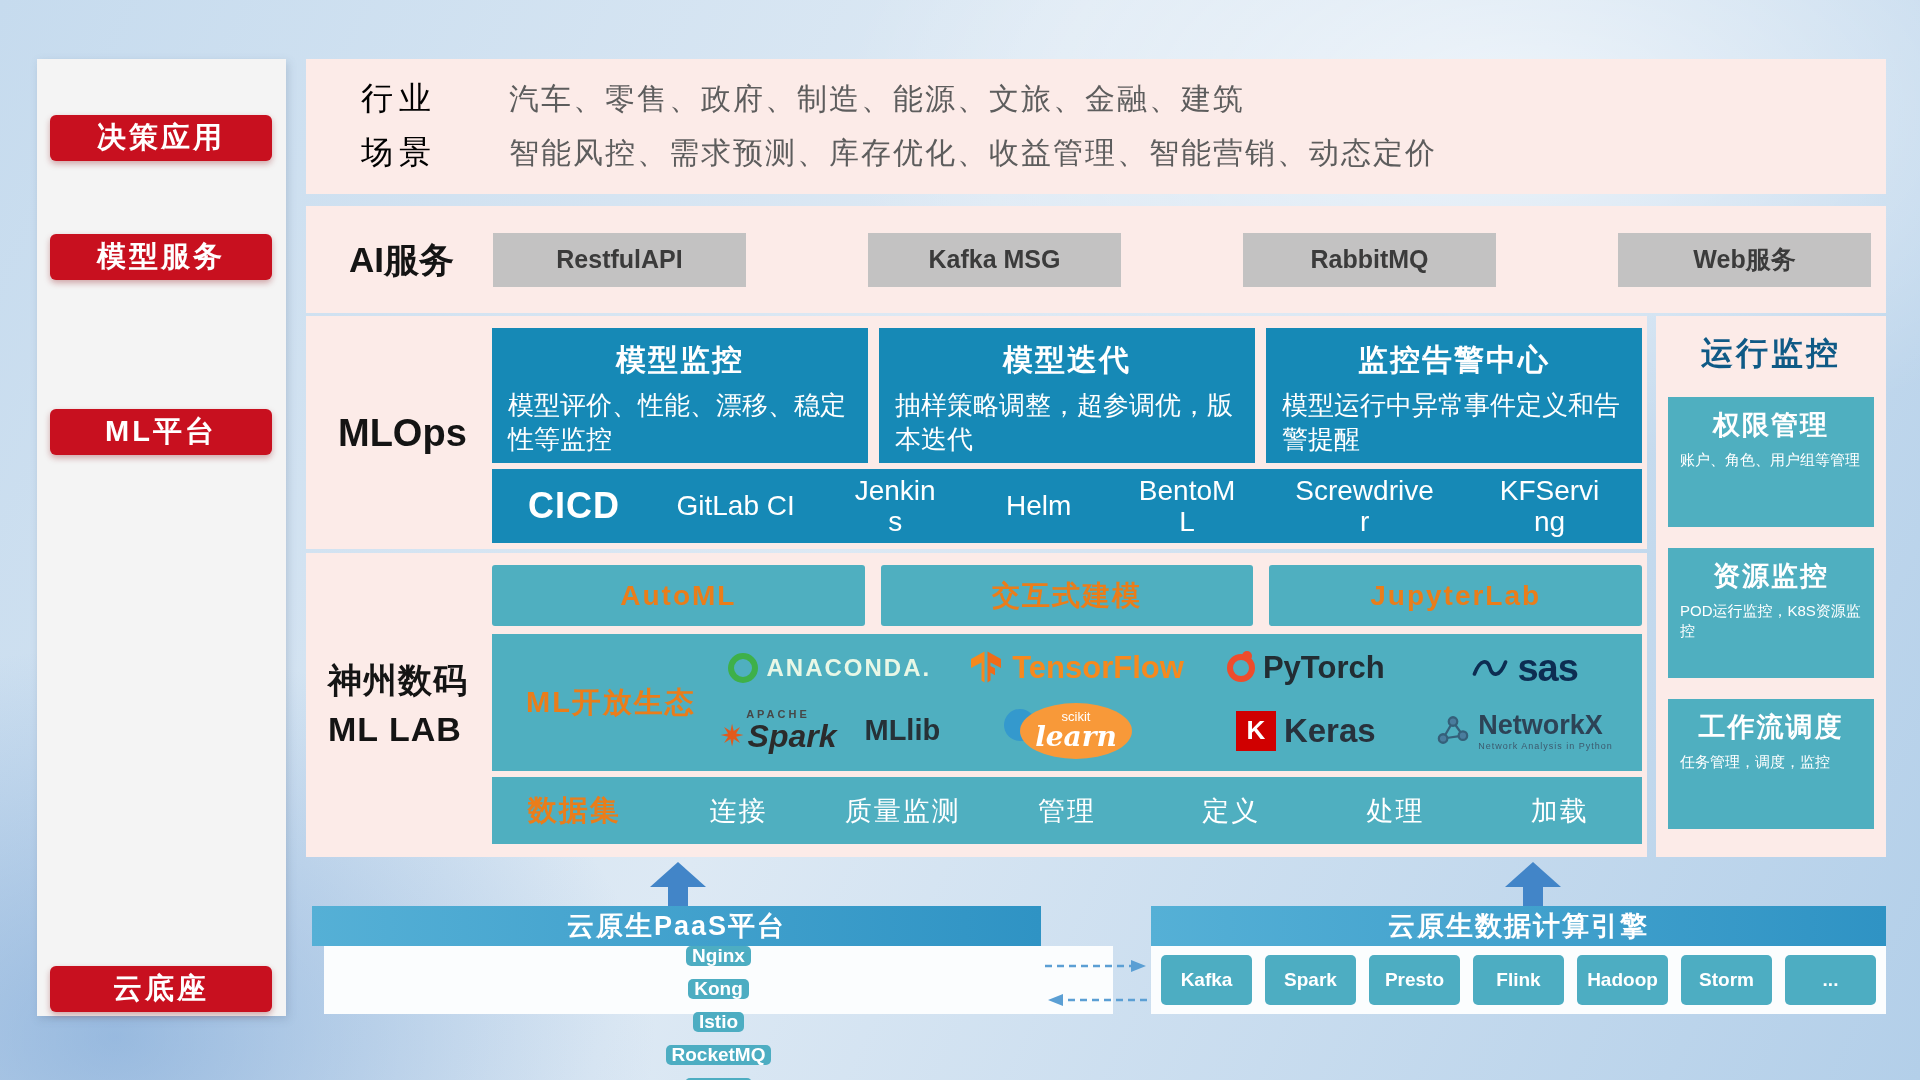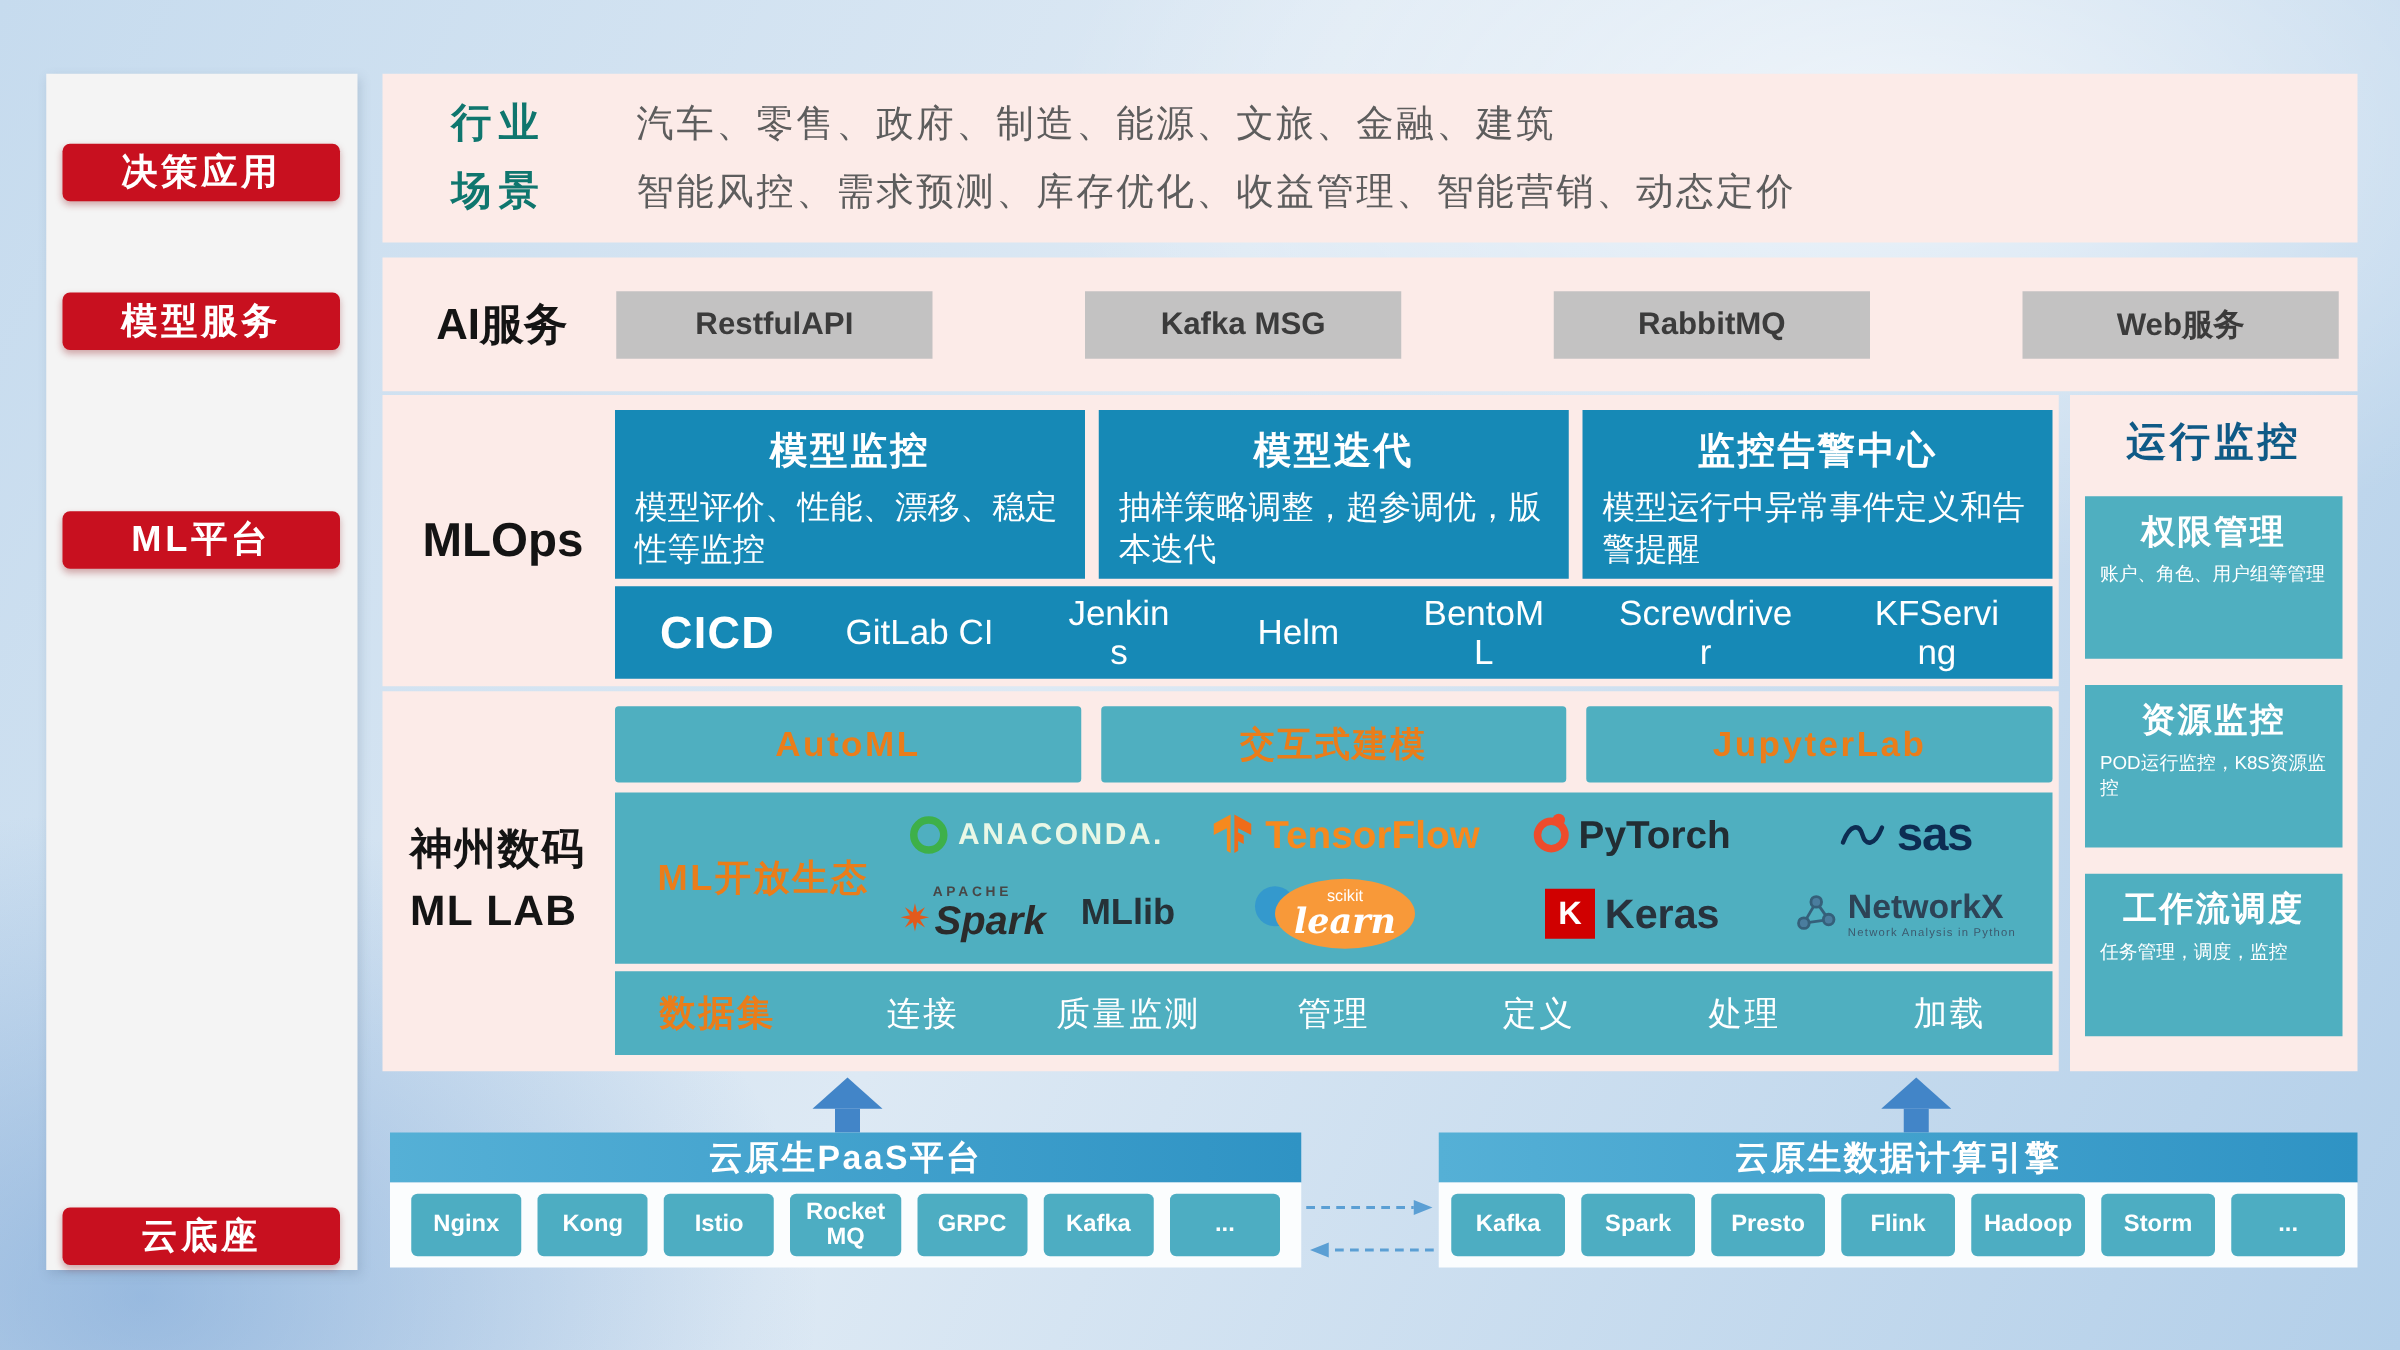--- a/index.html
+++ b/index.html
@@ -19,21 +19,21 @@
     display: flex; align-items: center; justify-content: center; border-radius: 6px;
     box-shadow: 0 3px 6px rgba(140,20,25,.35); }
   .rb1 { top: 56px; } .rb2 { top: 175px; } .rb3 { top: 350px; } .rb4 { top: 621px; } .rb5 { top: 883px; margin-top: 24px; }
 
   
   .panel { position: absolute; background: #fcebe8; }
 
   
   .p-industry { left: 306px; top: 59px; width: 1580px; height: 135px; padding: 13px 0 0 55px; }
   .ind-row { display: flex; align-items: center; height: 54px; }
-  .ind-label { width: 148px; font-size: 32px; font-weight: bold; color: #0f766e; letter-spacing: 6px; }
+  .ind-label { width: 148px; font-size: 32px; font-weight: normal; color: #000000; letter-spacing: 6px; }
   .ind-text { font-size: 30px; color: #5d5d5d; letter-spacing: 2px; }
 
   
   .p-ai { left: 306px; top: 206px; width: 1580px; height: 107px; }
   .ai-label { position: absolute; left: 43px; top: 50%; transform: translateY(-50%);
     font-size: 35px; font-weight: bold; color: #141414; }
   .ai-btns { position: absolute; left: 187px; top: 50%; transform: translateY(-50%);
     width: 1378px; display: flex; justify-content: space-between; }
   .gray-btn { width: 253px; height: 54px; background: #c3c2c2; color: #3b3b3b;
     font-size: 25px; font-weight: bold; display: flex; align-items: center; justify-content: center; }
@@ -117,21 +117,21 @@
     border-bottom: 25px solid #4285c8; }
   .ua-stem { width: 20px; height: 19px; background: #4285c8; margin: 0 auto; }
 
   .bar { position: absolute; top: 906px; height: 40px; background: linear-gradient(90deg, #55b0d6, #2f93c4);
     color: #fff; font-size: 27px; font-weight: bold; letter-spacing: 2px;
     display: flex; align-items: center; justify-content: center; }
   .bar-paas { left: 312px; width: 729px; }
   .bar-engine { left: 1151px; width: 735px; }
   .strip { position: absolute; top: 946px; height: 68px; background: #fbfdfe;
     display: flex; align-items: center; gap: 13px; }
-  .strip-paas { left: 312px; width: 729px; padding: 0 17px; }
+  .strip-paas { left: 324px; width: 789px; padding: 0 17px; flex-direction: column; }
   .strip-engine { left: 1151px; width: 735px; padding: 0 10px; }
   .tech-btn { flex: 1; height: 50px; background: #4dadc2; color: #fff; font-size: 19px; font-weight: bold;
     display: flex; align-items: center; justify-content: center; border-radius: 5px;
     text-align: center; line-height: 1.05; word-break: break-all; padding: 0 6px; }
   .dashed-arrows { position: absolute; left: 1041px; top: 946px; }
 </style>
 </head>
 <body>
 
 <div class="page">

